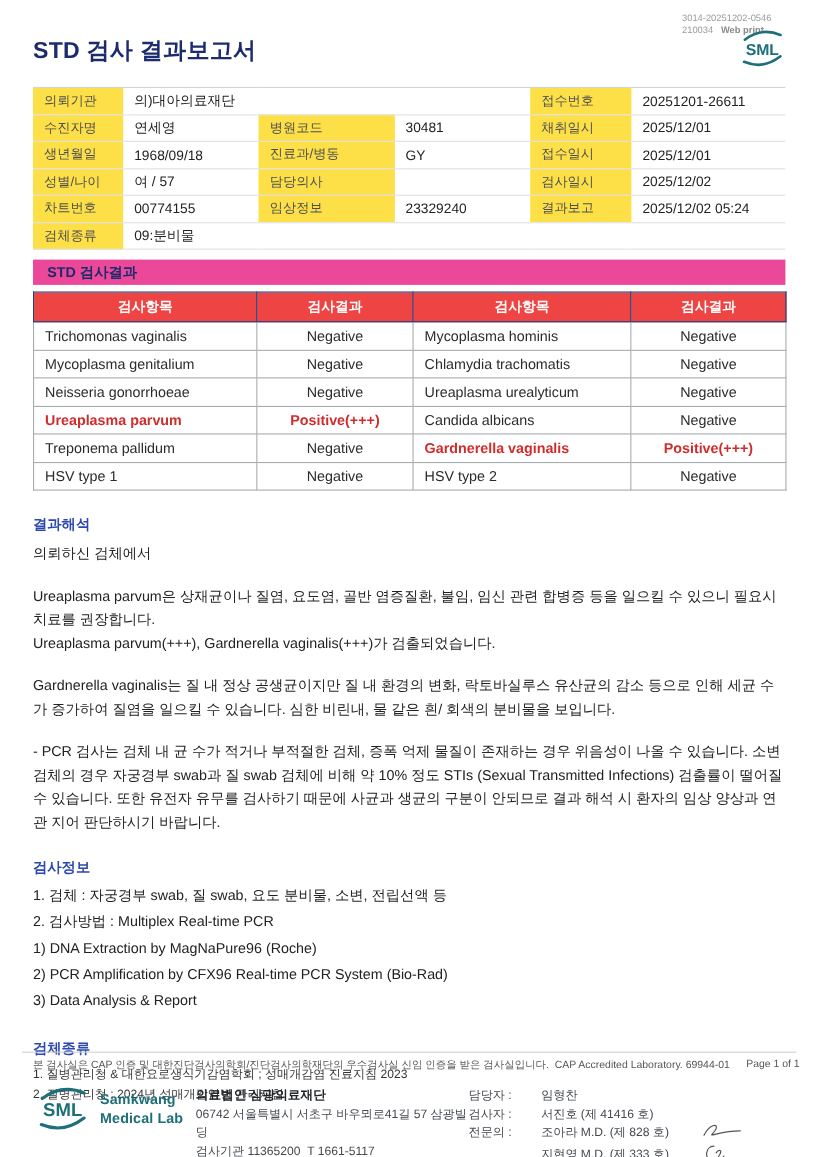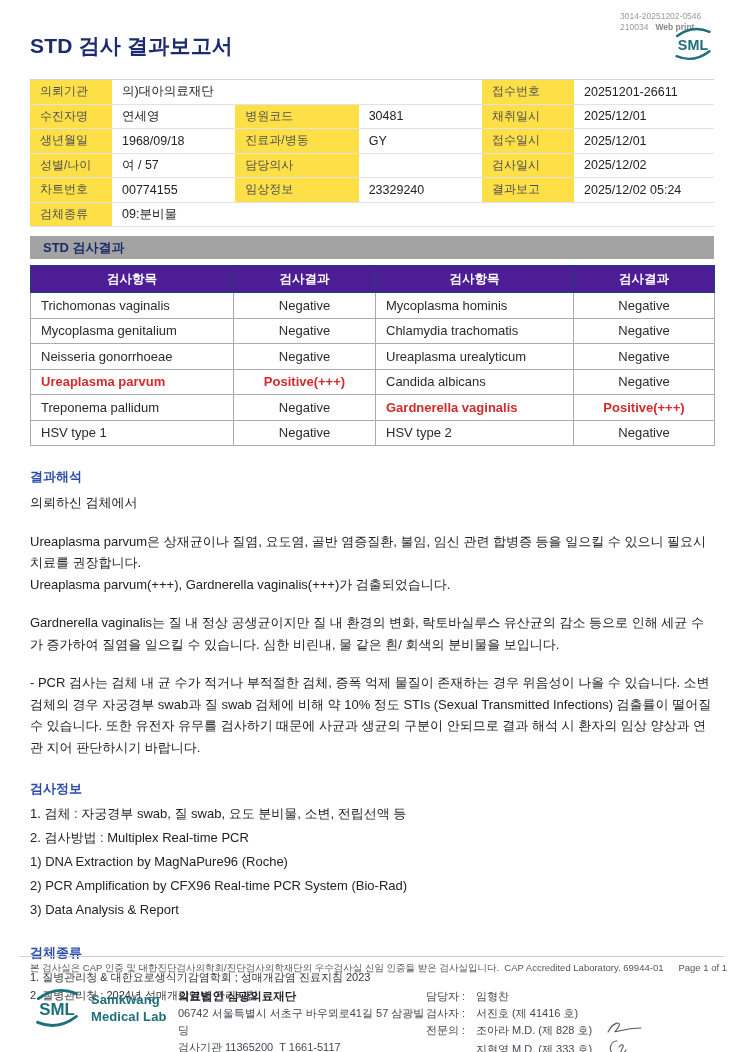--- a/index.html
+++ b/index.html
@@ -14,25 +14,25 @@
   .logo-top { position:absolute; top:26px; right:28px; }
   .page-title { padding-top:32px; font-size:21px; font-weight:bold; color:#1c2b6d; letter-spacing:.2px; }
 
   
   table.info { width:684px; margin-top:19px; border-collapse:collapse; table-layout:fixed; border-top:1px solid #d4d4d6; }
   table.info td { height:24.5px; border-bottom:1px solid #e2e2e5; font-size:12.5px; color:#222; padding:0 10px; vertical-align:middle; }
   table.info td.lbl { background:#fde047; color:#4e4e52; font-size:12px; text-align:justify; text-align-last:justify; }
   .w-l1{width:82px}.w-v1{width:166px}.w-l2{width:92px}.w-v2{width:112px}.w-l3{width:92px}.w-v3{width:140px}
 
   
-  .sec-bar { width:684px; margin-top:9px; height:23px; line-height:23px; background:#a3a3a3; color:#1c2b6d; font-size:13px; font-weight:bold; padding-left:13px; }
+  .sec-bar { width:684px; margin-top:9px; height:23px; line-height:23px; background:#ec4899; color:#1c2b6d; font-size:13px; font-weight:bold; padding-left:13px; }
 
   
   table.results { width:684px; margin-top:6px; border-collapse:collapse; table-layout:fixed; }
-  table.results th { background:#4c1d95; color:#fff; font-size:12.5px; font-weight:bold; height:27px; border:1px solid #1b3f7e; }
+  table.results th { background:#ef4444; color:#fff; font-size:12.5px; font-weight:bold; height:27px; border:1px solid #1b3f7e; }
   table.results th + th { border-left:1px solid rgba(255,255,255,.45); }
   table.results td { height:25.5px; border:1px solid #a8abb0; font-size:13px; color:#2b2b2b; vertical-align:middle; }
   table.results td.name { text-align:left; padding-left:10px; }
   table.results td.res { text-align:center; }
   table.results td.pos { color:#d22b2b; font-weight:bold; }
   .c1{width:203px}.c2{width:142px}.c3{width:198px}.c4{width:141px}
 
   
   .sec-head { margin-top:22px; font-size:13px; font-weight:bold; color:#2b49ae; }
   .para { font-size:13px; color:#222; line-height:21.5px; margin-top:6px; width:684px; }
@@ -46,21 +46,21 @@
   .footer-rule { margin:0 20px; border-top:1px solid #cfcfcf; }
   .footer-top { display:flex; justify-content:space-between; padding:5px 17px 0 30px; font-size:9.5px; color:#555; }
   .footer-top .pg { color:#555; }
   .footer-main { display:flex; padding:11px 30px 0 30px; }
   .logo-block { width:148px; display:flex; align-items:flex-start; gap:7px; }
   .logo-name { color:#1e6f7a; font-size:13px; font-weight:bold; line-height:17px; padding-top:5px; letter-spacing:.1px; }
   .org-block { width:248px; padding-top:2px; }
   .org-name { font-size:11.5px; font-weight:bold; color:#20242a; line-height:17px; }
   .org-line { font-size:11px; color:#44484e; line-height:17px; white-space:pre-wrap; }
   .staff-block { padding-top:2px; }
-  .staff-row { display:flex; font-size:11px; color:#44484e; line-height:17px; align-items:flex-start; }
+  .staff-row { display:flex; font-size:11px; color:#44484e; line-height:17px; align-items:flex-start;gap:16px; }
   .staff-label { width:50px; }
   .staff-value { white-space:pre-wrap; }
   .sig { margin-left:14px; margin-top:-2px; }
   .pre { white-space:pre-wrap; }
 </style>
 </head>
 <body>
 
 <div class="page">
 

